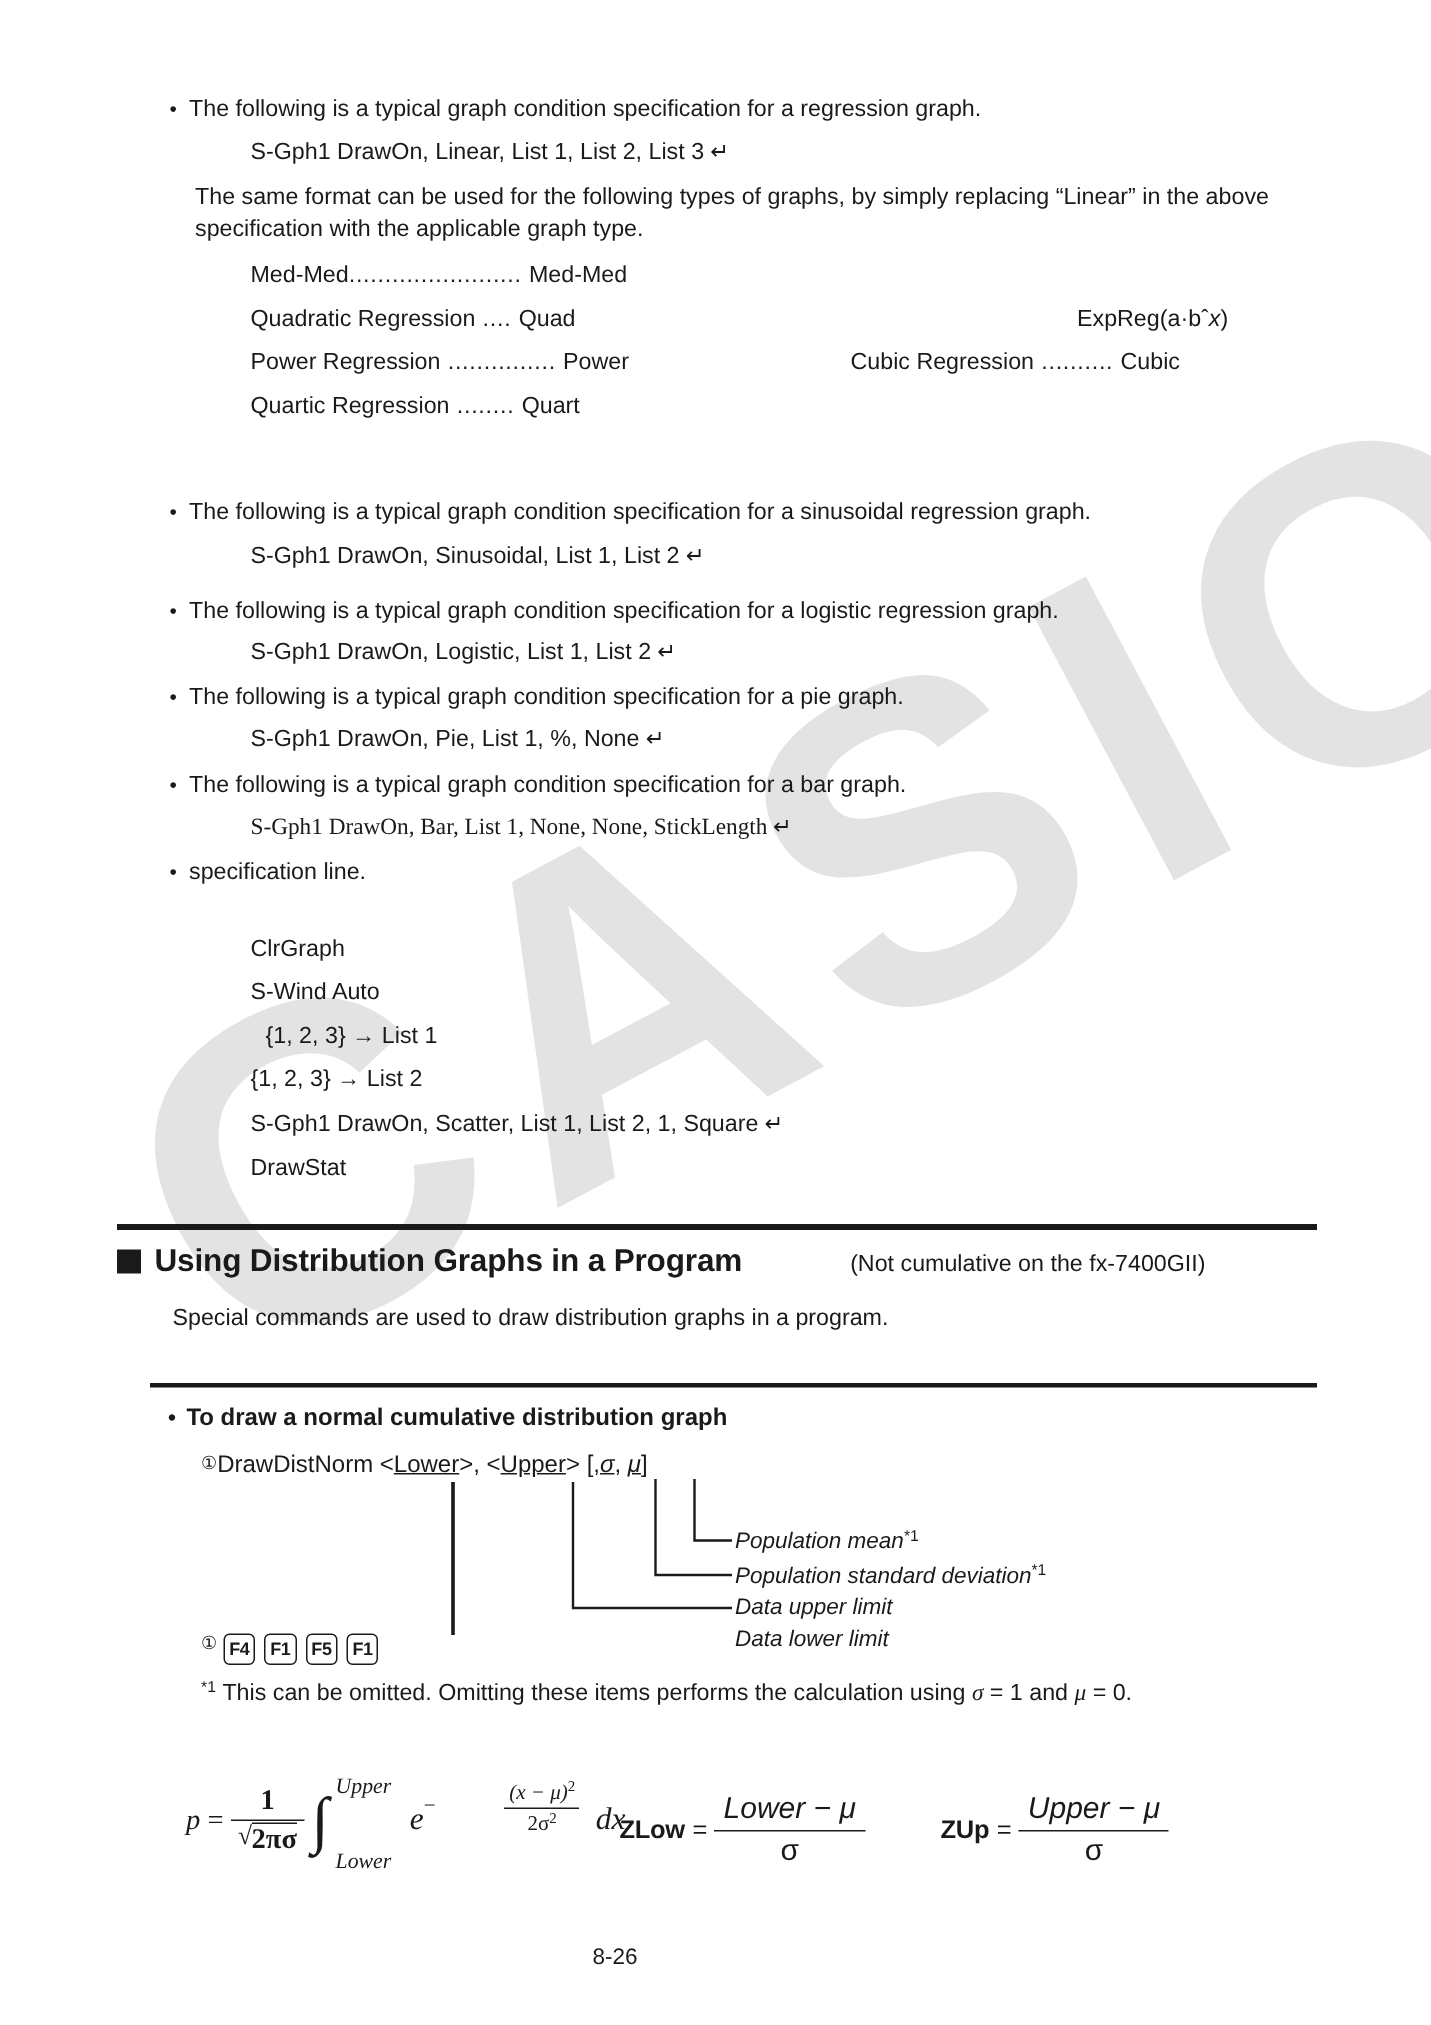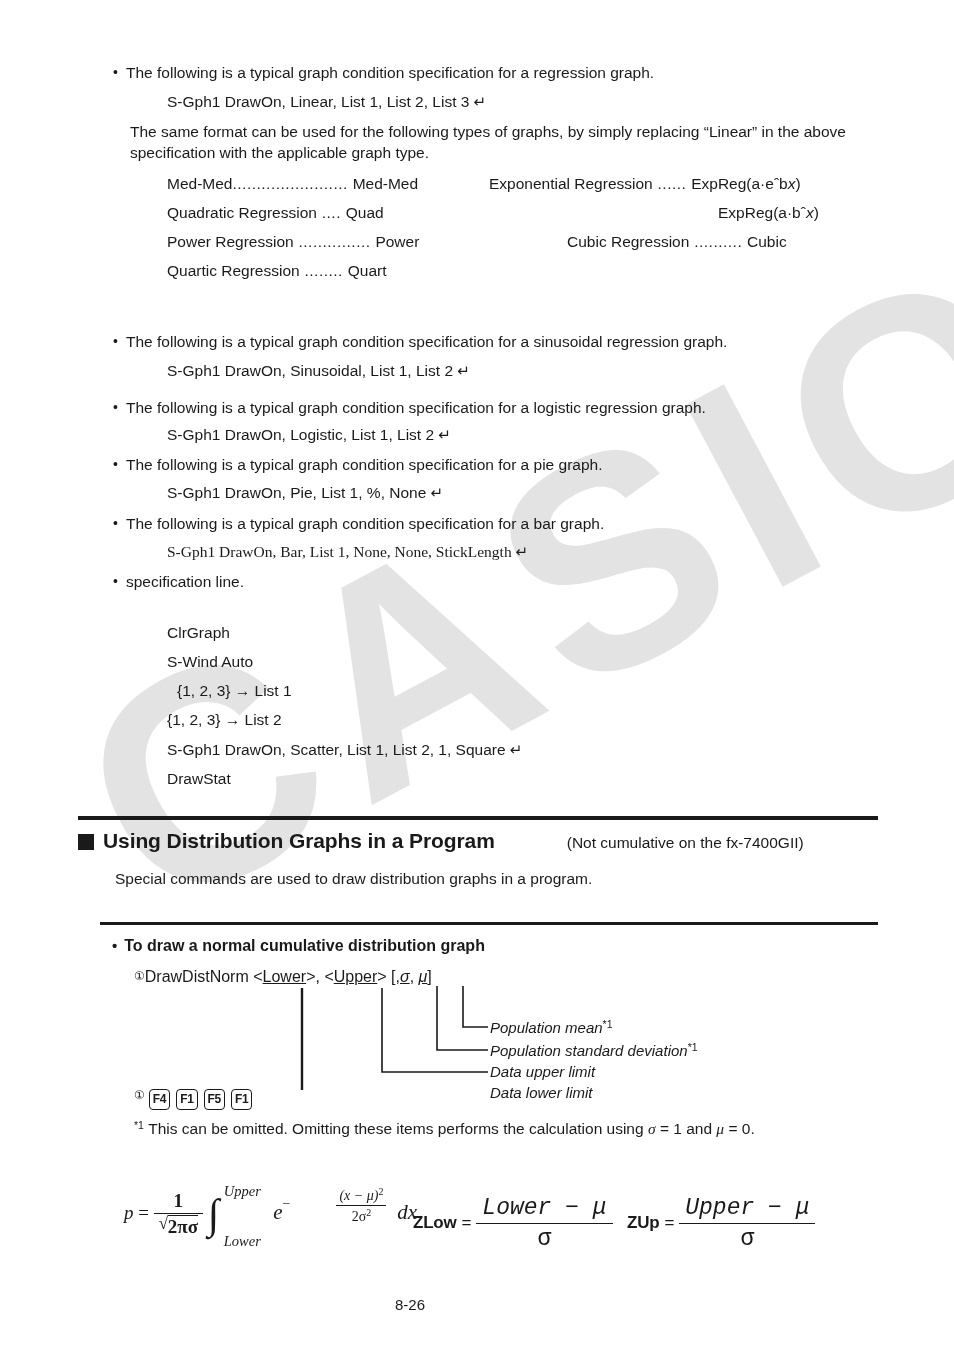--- a/index.html
+++ b/index.html
@@ -298,23 +298,23 @@
   .zlabel {
     font-family: "Liberation Sans", sans-serif;
     font-weight: bold;
     font-size: 17px;
     letter-spacing: -0.2px;
   }
   .zfrac {
     display: inline-block;
     vertical-align: middle;
     text-align: center;
-    font-family: Liberation Mono, monospace;
+    font-family: Liberation Sans, sans-serif;
     font-style: italic;
-    font-size: 23px;
+    font-size: 20px;
   }
   .zfrac .num { display: block; border-bottom: 1.4px solid #1a1a1a; padding: 0 6px 2px 6px; }
   .zfrac .den { display: block; padding-top: 2px; font-style: normal; }
 
   
   .footer {
     position: absolute;
     left: 0;
     top: 1296px;
     width: 820px;
@@ -342,21 +342,20 @@
       <span>S-Gph1 DrawOn, Linear, List 1, List 2, List 3</span><span class="ret">&nbsp;↵</span>
     </div>
 
     <div class="blk" style="left:130px; top:121px; width:752px;">The same format can be used for the following types of graphs, by simply replacing “Linear” in the above specification with the applicable graph type.</div>
 
     <div class="regtable">
 
 
       <div class="regrow">
         <div class="regcell c1"><span class="regname">Med-Med</span><span class="regdots">........................ </span><span class="regval">Med-Med</span></div>
-        <div class="regcell c2"><span class="regname">Exponential Regression</span><span class="regdots"> ...... </span><span class="regval">ExpReg(a·eˆb</span><span class="ital">x</span><span>)</span></div>
       </div>
 
       <div class="regrow">
         <div class="regcell c1"><span class="regname">Quadratic Regression</span><span class="regdots"> .... </span><span class="regval">Quad</span></div>
         <div class="regcell c2"><span class="indent-val" style="width:229px;">&nbsp;</span><span class="regval">ExpReg(a·bˆ</span><span class="ital">x</span><span>)</span></div>
       </div>
 
       <div class="regrow">
         <div class="regcell c2"><span class="regname">Power Regression</span><span class="regdots"> ............... </span><span class="regval">Power</span></div>
         <div class="regcell c1"><span class="regname">Cubic Regression</span><span class="regdots"> .......... </span><span class="regval">Cubic</span></div>

